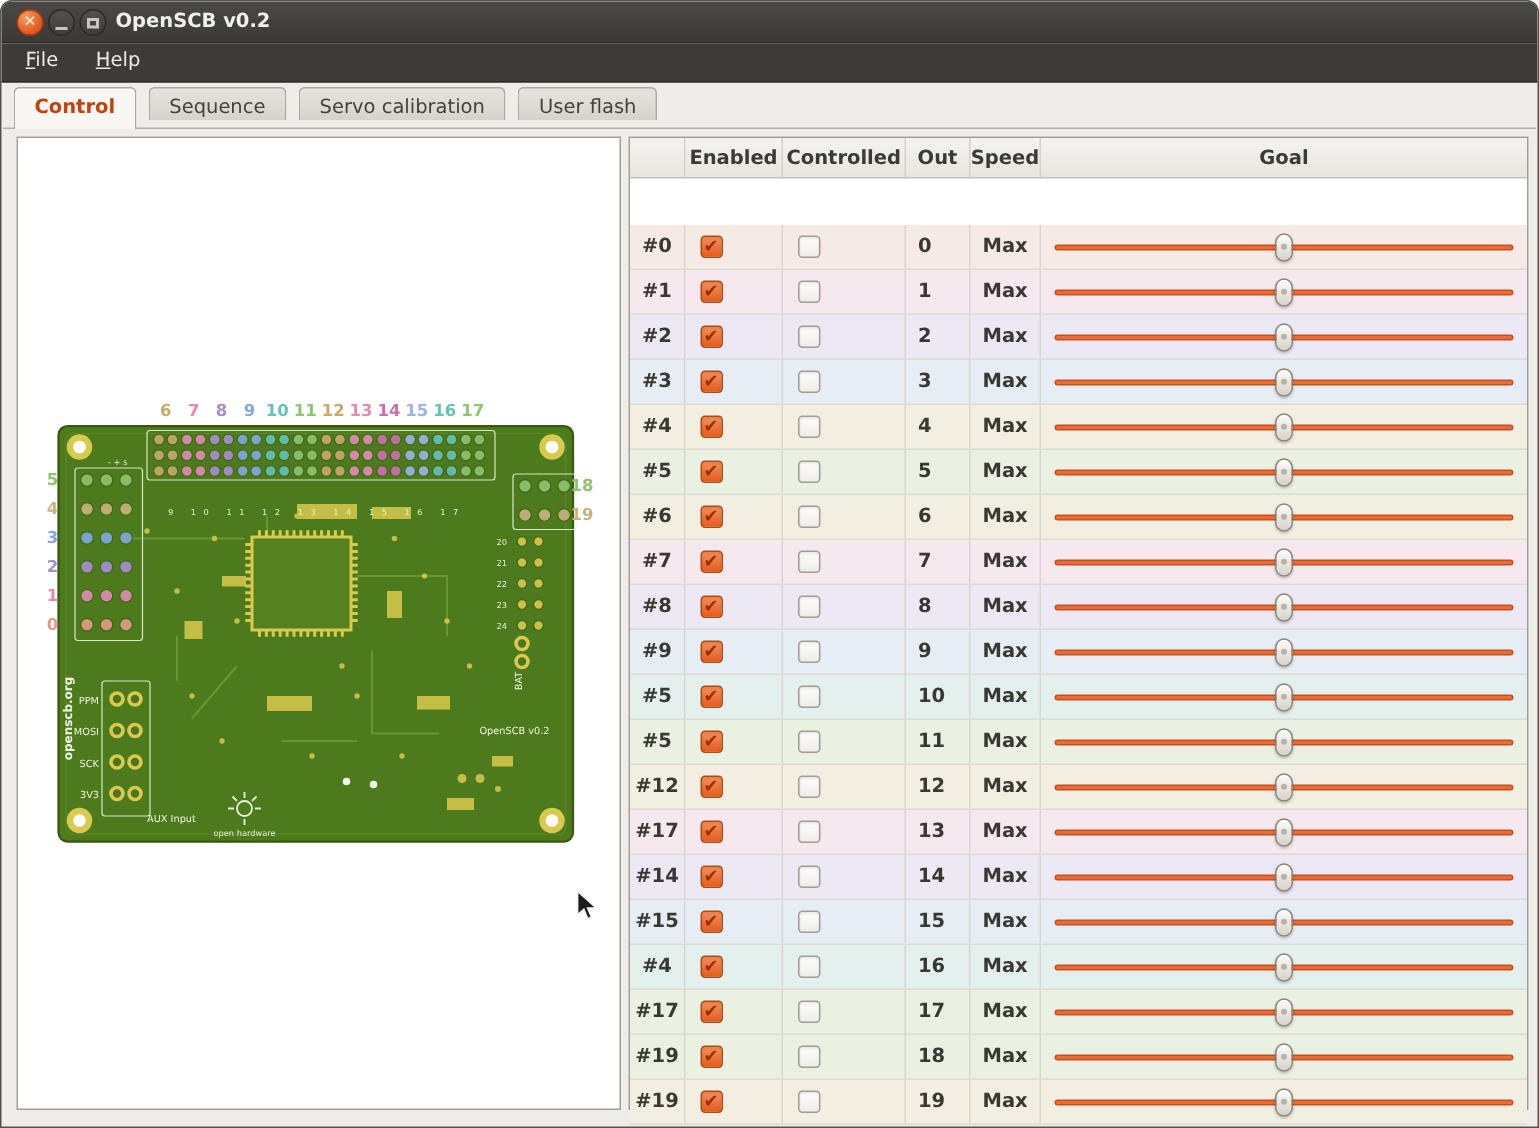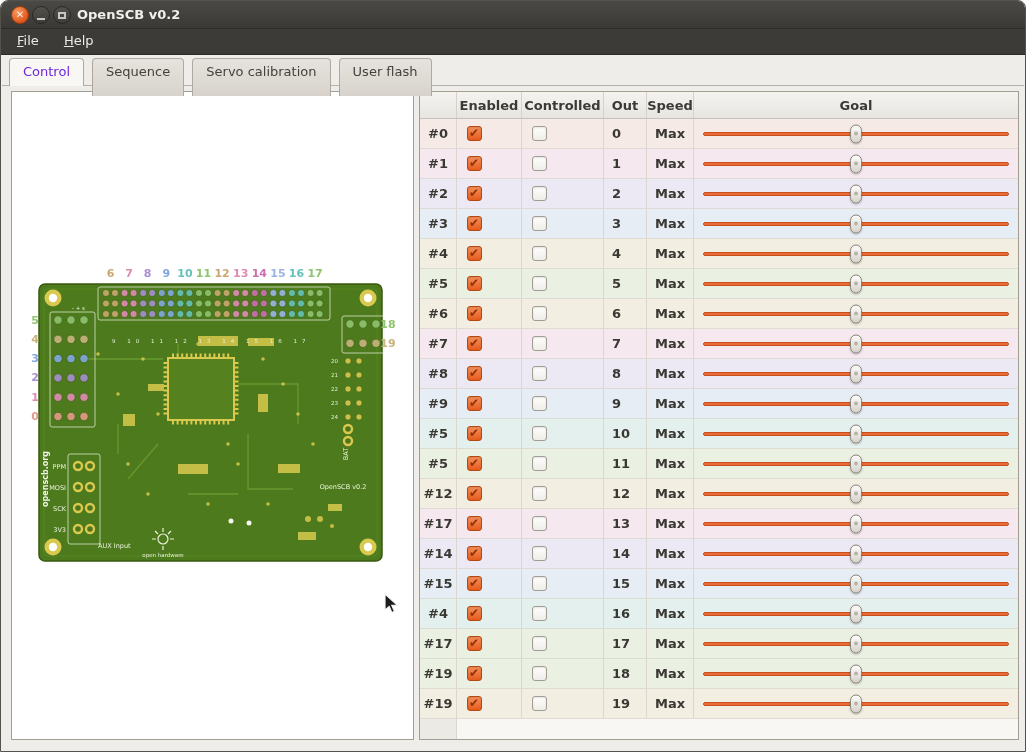--- a/index.html
+++ b/index.html
@@ -25,42 +25,42 @@
     font-size:13px;font-weight:bold;}
 
   
   .menubar{position:absolute;top:28px;left:0;right:0;height:26px;
     background:#3c3b37;border-bottom:1px solid #2c2b27;padding-left:6px;}
   .menu-item{display:inline-block;color:#eceae7;font-size:13px;padding:4px 10px;cursor:default;}
   .menu-item::first-letter{text-decoration:underline;}
 
   
   .tabbar{position:absolute;top:57px;left:8px;z-index:3;}
-  .tab{display:inline-block;height:38px;line-height:25px;padding:0 13px;margin-right:3px;
+  .tab{display:inline-block;height:22px;line-height:25px;padding:0 13px;margin-right:3px;
     font-size:13px;color:#45423d;background:linear-gradient(#e6e3de,#d7d3cc);
     border:1px solid #aeA89e;border-bottom:none;border-radius:4px 4px 0 0;cursor:default;}
-  .tab.active{height:28px;background:#f8f7f4;color:#6d28d9;font-weight:normal;
+  .tab.active{height:28px;background:#f8f7f4;color:#c2410c;font-weight:bold;
     box-shadow:inset 0 1px 0 #ffffff;}
 
   .page{position:absolute;top:84px;left:1px;right:1px;bottom:1px;
     border-top:1px solid #b6b1a8;background:#efedea;z-index:2;}
 
   
   .board-panel{position:absolute;left:9px;top:5px;width:403px;height:649px;
     background:#ffffff;border:1px solid #a49d91;}
   .pcb-svg{position:absolute;left:16px;top:172px;}
 
   .ch-label{font-size:11px;font-weight:bold;font-family:"DejaVu Sans",sans-serif;}
   .silk{font-size:6.5px;fill:#ecf4de;font-family:"DejaVu Sans",sans-serif;}
   .silk-b{font-size:8px;fill:#f2f8e8;font-weight:bold;font-family:"DejaVu Sans",sans-serif;}
   .silk-num{font-size:5.5px;fill:#e6efd6;font-family:"DejaVu Sans",sans-serif;}
 
   
   .table-panel{position:absolute;left:417px;top:5px;width:600px;height:649px;
-    border:1px solid #a49d91;background:#ffffff;display:flex;flex-direction:column;}
+    border:1px solid #a49d91;background:#ffffff;display:flex;flex-direction:column;gap:31px;}
   .thead{display:grid;grid-template-columns:37px 65px 82px 43px 47px 1fr;height:27px;flex:0 0 27px;
     background:linear-gradient(#f5f3f0,#e8e5e0);border-bottom:1px solid #c6c2ba;}
   .hcell{display:flex;align-items:center;justify-content:center;font-weight:bold;
     color:#3c3a36;font-size:13px;border-right:1px solid #d6d2cb;}
   .hcell:last-child{border-right:none;}
   .trow{display:grid;grid-template-columns:37px 65px 82px 43px 47px 1fr;height:30px;flex:0 0 30px;
     border-bottom:1px solid #dedbd4;}
   .cell{display:flex;align-items:center;height:100%;border-right:1px solid #dbd7d0;
     font-size:13px;font-weight:bold;color:#3a3833;}
   .c-label{justify-content:center;}

